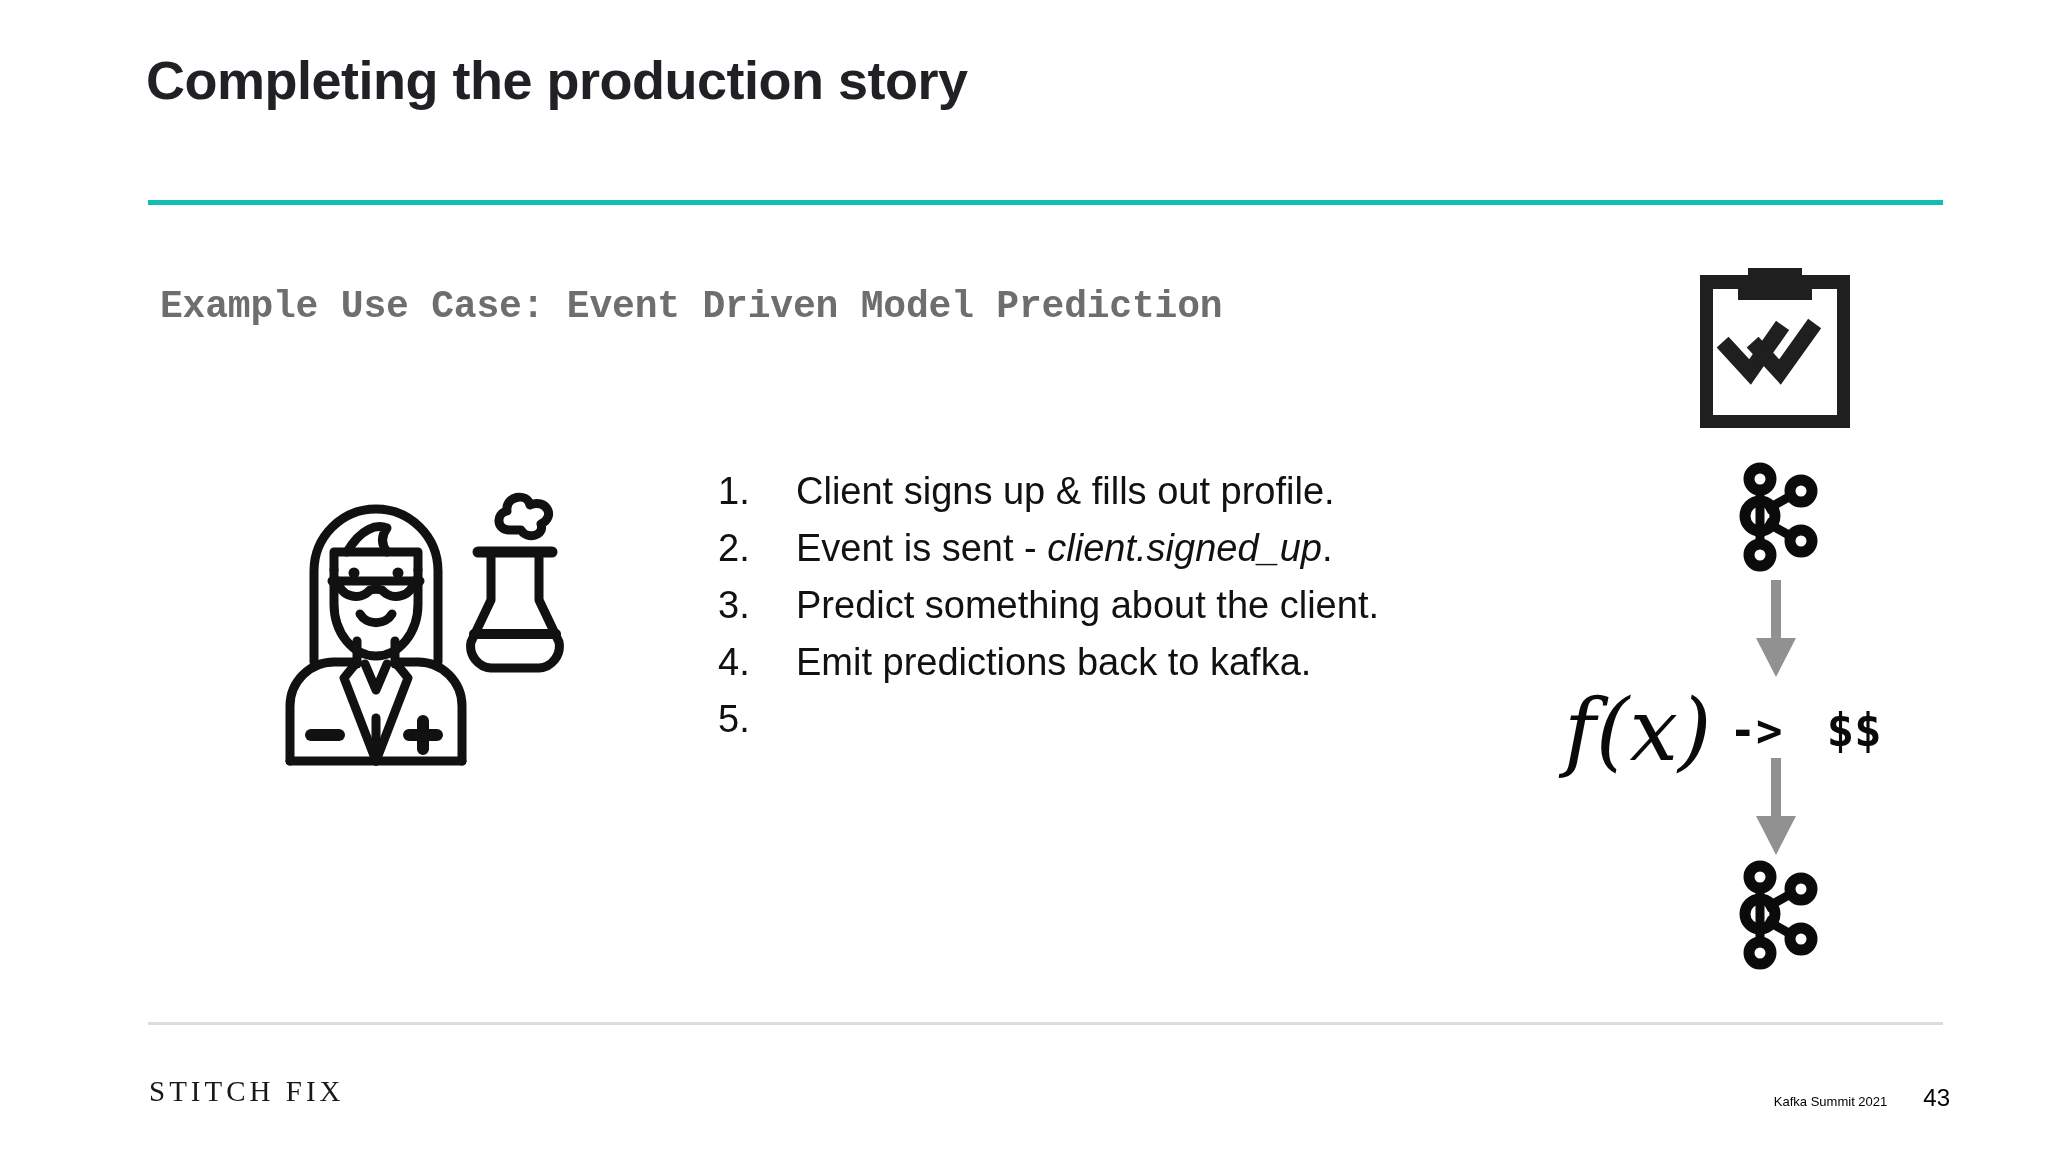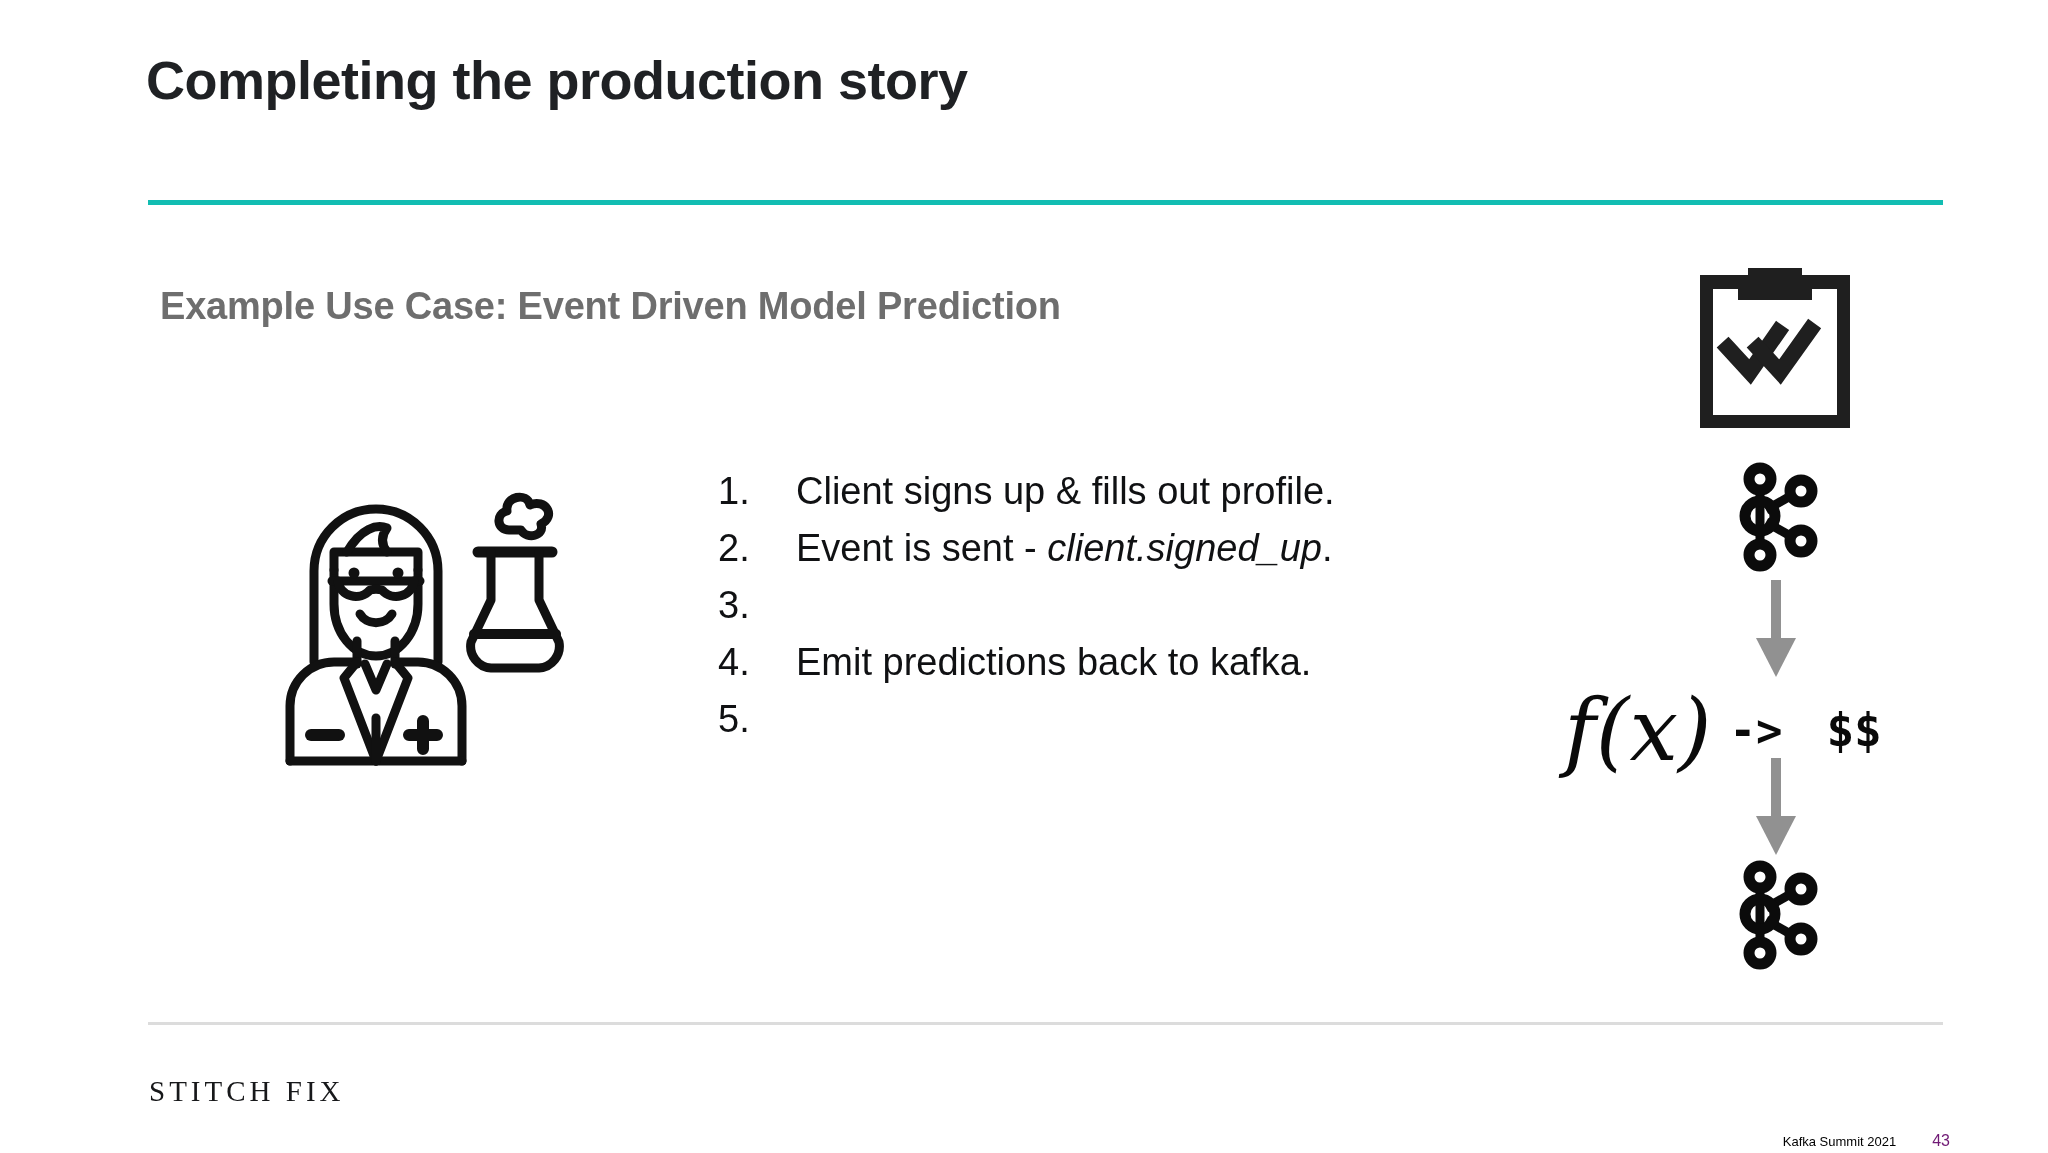--- a/index.html
+++ b/index.html
@@ -53,20 +53,21 @@
   
   .section-heading {
     position: absolute;
     left: 160px;
     top: 285px;
     font-size: 38px;
     font-weight: bold;
     color: #6e6e6e;
     letter-spacing: -0.2px;
     white-space: nowrap;
+    font-family: Liberation Mono, monospace;
   }
 
   
   .scientist-figure {
     position: absolute;
     left: 265px;
     top: 478px;
     width: 300px;
     height: 290px;
   }
@@ -203,24 +204,23 @@
     top: 1084px;
     display: flex;
     align-items: baseline;
     white-space: nowrap;
   }
   .footer-event {
     font-size: 13px;
     color: #000000;
   }
   .footer-page {
-    font-size: 16px;
-    color: #701a75;
+    font-size: 24px;
+    color: #000000;
     margin-left: 36px;
-    margin-top: 48px;
   }
 </style>
 </head>
 <body>
 
 <div class="slide">
 
   <div class="slide-title">Completing the production story</div>
   <div class="teal-rule"></div>
 
@@ -273,20 +273,21 @@
     <li class="step-item">
       <span class="step-num">1.</span>
       <span class="step-text"><span>Client signs up &amp; fills out profile.</span><em></em><span></span></span>
     </li>
     <li class="step-item">
       <span class="step-num">2.</span>
       <span class="step-text"><span>Event is sent - </span><em>client.signed_up</em><span>.</span></span>
     </li>
     <li class="step-item">
       <span class="step-num">3.</span>
+      <span class="step-text"><span>Predict something about the client.</span><em></em><span></span></span>
     </li>
     <li class="step-item">
       <span class="step-num">4.</span>
       <span class="step-text"><span>Emit predictions back to kafka.</span><em></em><span></span></span>
     </li>
     <li class="step-item">
       <span class="step-num">5.</span>
     </li>
   </ol>
 

